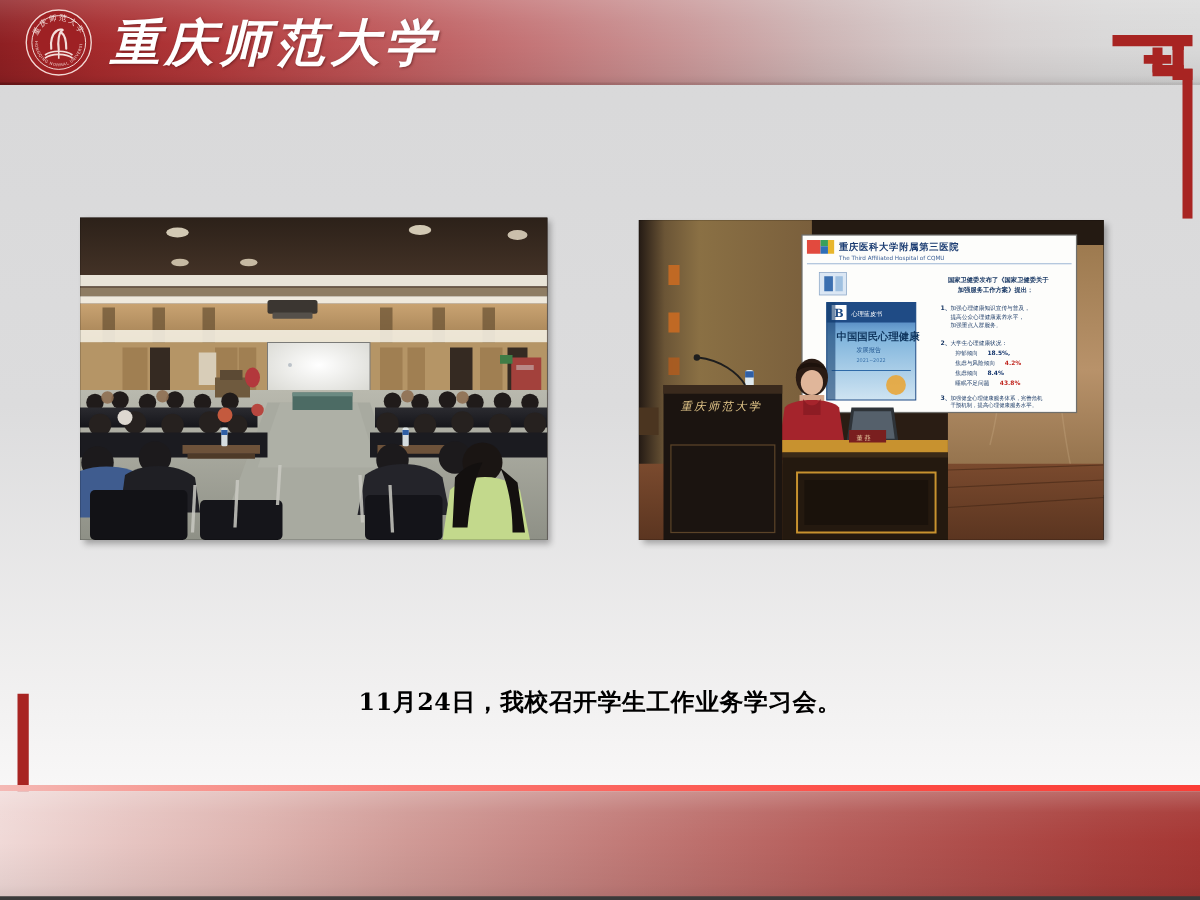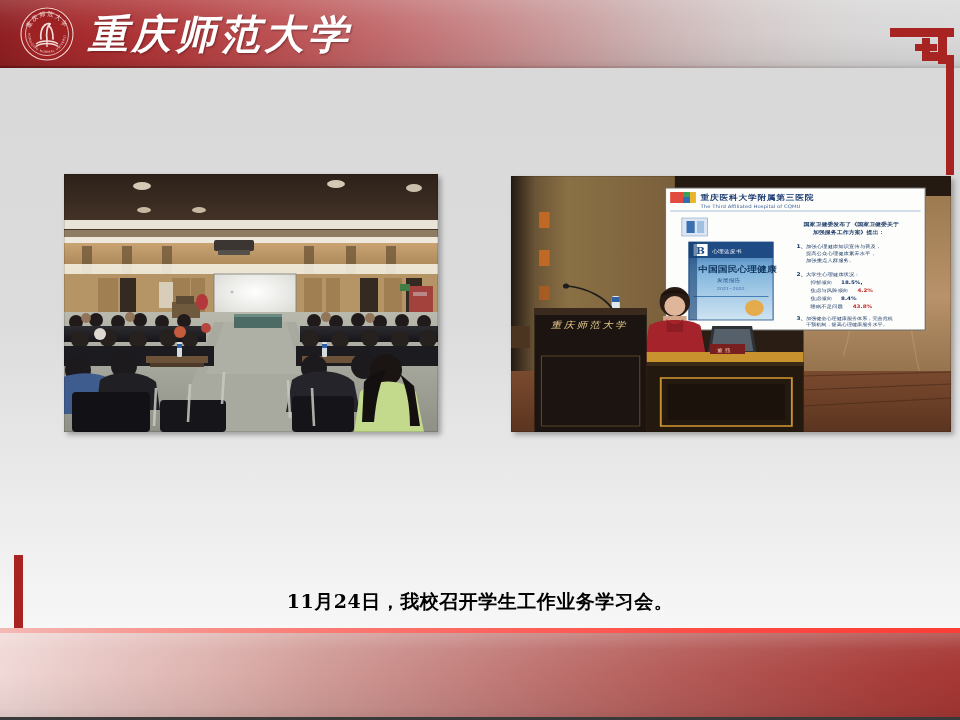--- a/index.html
+++ b/index.html
@@ -108,36 +108,35 @@
   .corner-tr svg, .corner-bl svg { display: block; }
 
   
   .photo {
     position: absolute;
     box-shadow: 3px 3px 5px rgba(0,0,0,0.30);
     overflow: hidden;
     background: #2a2420;
   }
   .photo-left  { left: 64px;  top: 174px; width: 374px; height: 258px; }
-  .photo-right { left: 511px; top: 176px; width: 440px; height: 256px; }
+  .photo-right { left: 511px; top: 176px; width: 372px; height: 256px; }
   .photo svg { display: block; width: 100%; height: 100%; }
 
   
   .caption {
     position: absolute;
     left: 0;
     top: 549px;
     width: 960px;
     text-align: center;
     font-family: "DejaVu Serif", "Liberation Serif", serif;
     font-size: 19px;
     font-weight: 700;
     color: #000000;
     letter-spacing: 0.5px;
-    margin-top: 40px;
   }
 
   
   .bottom-edge {
     position: absolute;
     left: 0;
     bottom: 87px;
     width: 960px;
     height: 5px;
     background: linear-gradient(to right,

